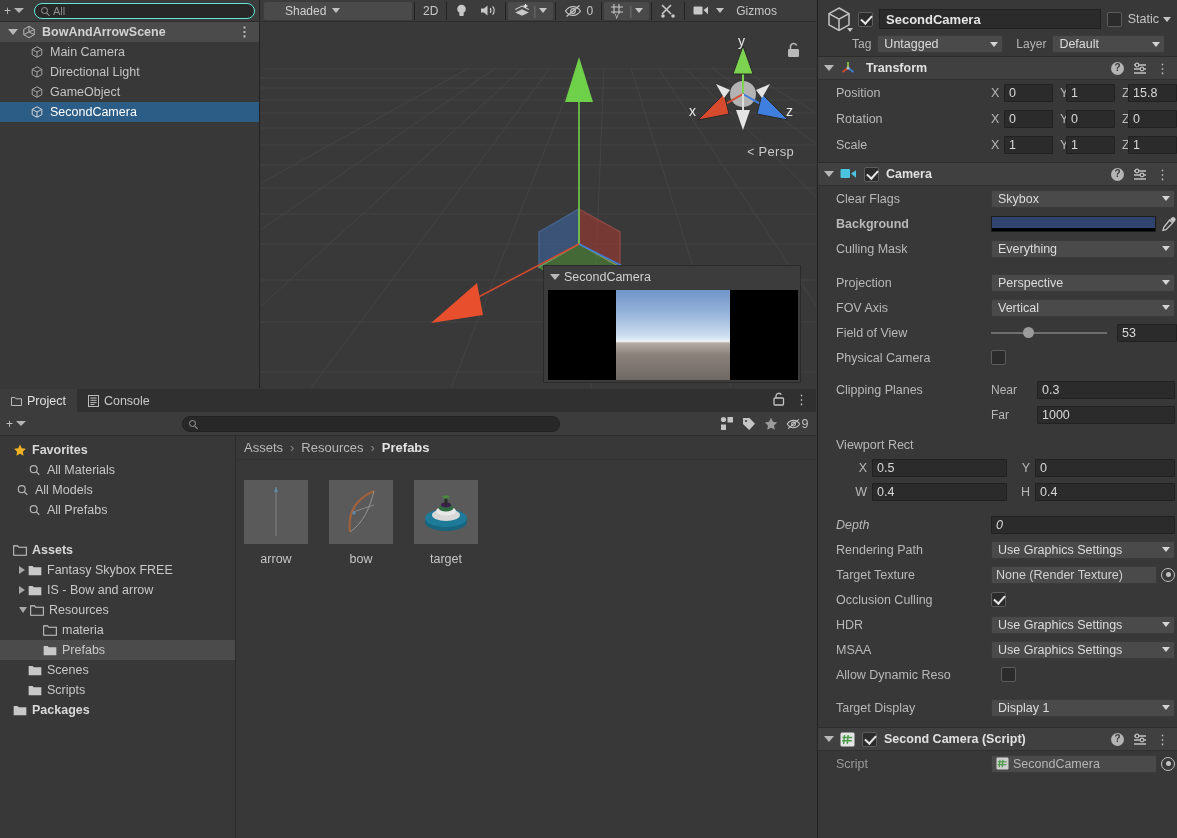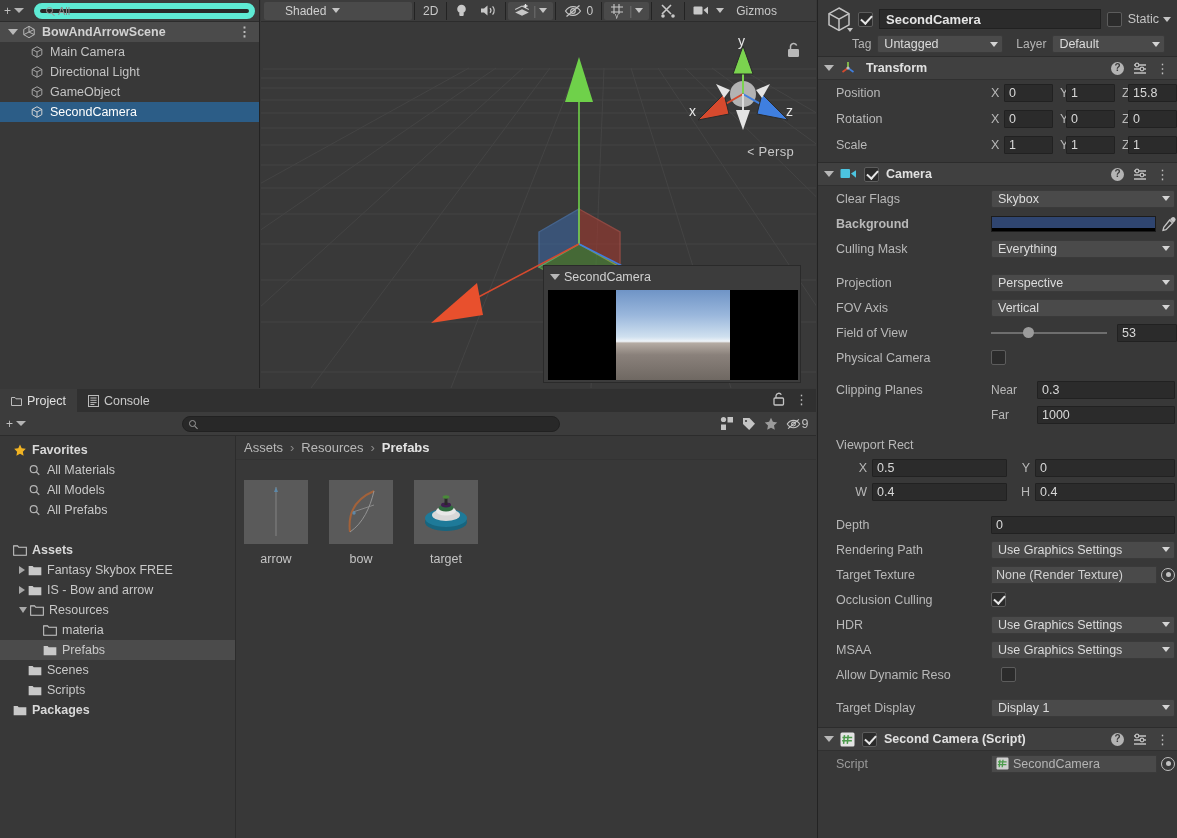--- a/index.html
+++ b/index.html
@@ -24,21 +24,21 @@
     position: absolute; left: 0; top: 0; width: 260px; height: 388px;
     background: #383838; border-right: 1px solid #232323;
   }
   #hier-toolbar {
     height: 22px; background: #3c3c3c; display: flex; align-items: center;
     padding: 0 4px; border-bottom: 1px solid #2c2c2c;
   }
   .tri-dd { width: 0; height: 0; border-left: 5px solid transparent;
     border-right: 5px solid transparent; border-top: 5px solid #b4b4b4; }
   #hier-search {
-    flex: 1; height: 16px; background: #282828; border: 6px solid #5eead4;
+    flex: 1; height: 16px; background: #282828; border: 1px solid #5eead4;
     border-radius: 8px; margin-left: 10px; display: flex; align-items: center;
     padding: 0 6px; color: #8e8e8e; font-size: 11px;
   }
   .mag {
     width: 7px; height: 7px; border: 1.4px solid #9a9a9a; border-radius: 50%;
     position: relative; margin-right: 5px; flex: none;
   }
   .mag::after { content:""; position:absolute; right:-3px; bottom:-2px;
     width: 4px; height: 1.4px; background:#9a9a9a; transform: rotate(45deg); }
 
@@ -482,21 +482,21 @@
             <span>Favorites</span>
           </div>
           <div class="trow" style="padding-left: 19px;">
             <span class="tcaret none"></span>
             <svg class="folder" viewBox="0 0 16 14">
               <circle cx="6.5" cy="6" r="4" fill="none" stroke="#b4b4b4" stroke-width="1.4"></circle>
               <path d="M9.6 9.2 13 12.5" stroke="#b4b4b4" stroke-width="1.5"></path>
             </svg>
             <span>All Materials</span>
           </div>
-          <div class="trow" style="padding-left: 19px;">
+          <div class="trow" style="padding-left: 7px;">
             <span class="tcaret none"></span>
             <svg class="folder" viewBox="0 0 16 14">
               <circle cx="6.5" cy="6" r="4" fill="none" stroke="#b4b4b4" stroke-width="1.4"></circle>
               <path d="M9.6 9.2 13 12.5" stroke="#b4b4b4" stroke-width="1.5"></path>
             </svg>
             <span>All Models</span>
           </div>
           <div class="trow" style="padding-left: 19px;">
             <span class="tcaret none"></span>
             <svg class="folder" viewBox="0 0 16 14">
@@ -834,21 +834,21 @@
       <span class="axis" style="text-align:right;padding-right:5px;width:18px;">W</span>
       <div class="field" style="width:135px;">
         <span>0.4</span>
       </div>
       <span class="axis" style="text-align:right;padding-right:5px;width:20px;margin-left:8px;">H</span>
       <div class="field" style="flex:1;margin-right:2px;">
         <span>0.4</span>
       </div>
     </div>
     <div style="height:8px;"></div>
-    <div class="prow" style="height:25px;">
+    <div class="prow" style="height:25px;font-style:italic;">
       <span class="pname">Depth</span>
       <div class="field" style="flex:1;margin-right:2px;">
         <span>0</span>
       </div>
     </div>
     <div class="prow" style="height:25px;">
       <span class="pname">Rendering Path</span>
       <div class="dd" style="flex:1;margin-right:2px;">
         <span>Use Graphics Settings</span>
         <span class="caret-sm"></span>

